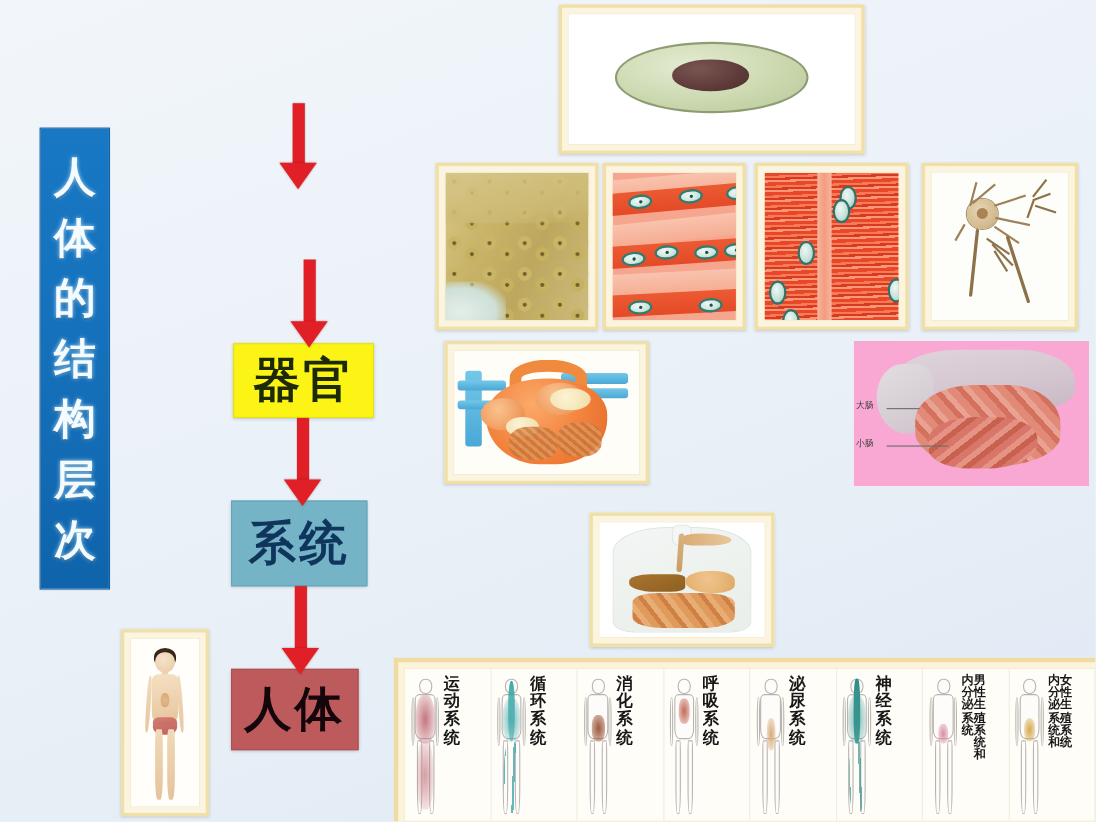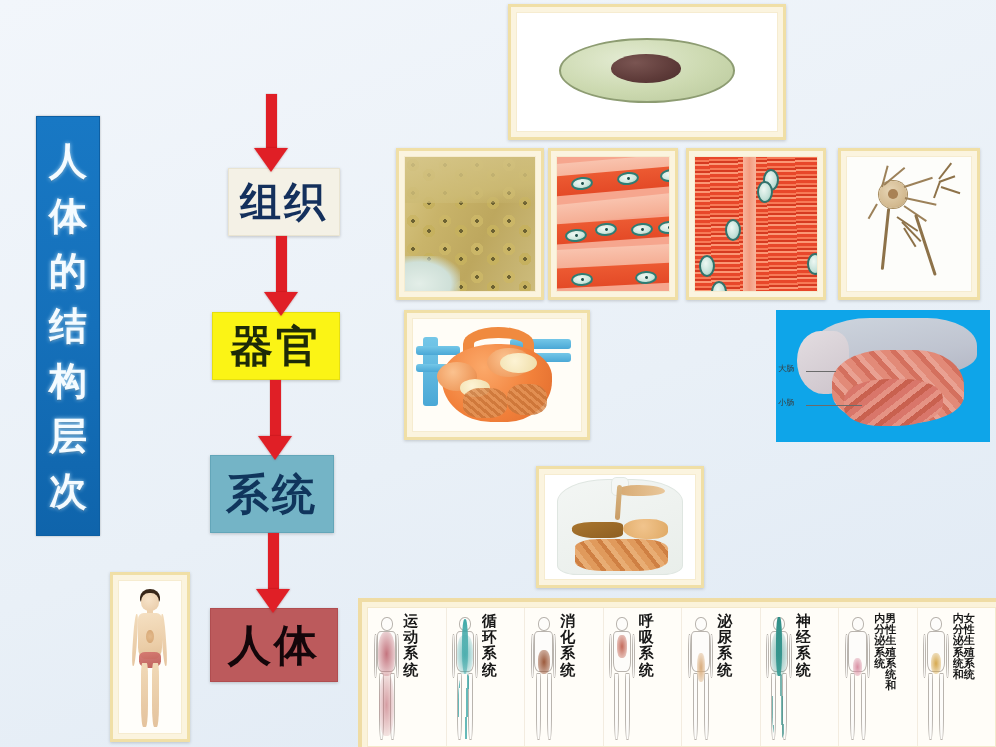--- a/index.html
+++ b/index.html
@@ -53,21 +53,21 @@
               border: 1px solid #f0b883; }
   .n-tissue { left: 228px; top: 168px; width: 112px; height: 68px;
               background: #f4f1e6; color: #14305c; font-size: 41px;
               border: 1px solid #e9e4d2; }
   .n-organ  { left: 212px; top: 312px; width: 128px; height: 68px;
               background: #fbf415; color: #1d2a08; font-size: 43px;
               border: 1px solid #e6df10; }
   .n-system { left: 210px; top: 455px; width: 124px; height: 78px;
               background: #74b4c6; color: #10355c; font-size: 43px;
               border: 1px solid #63a6b9; }
-  .n-body   { left: 210px; top: 608px; width: 128px; height: 74px;
+  .n-body   { left: 210px; top: 608px; width: 116px; height: 74px;
               background: #bc5a5c; color: #14060a; font-size: 43px;
               border: 1px solid #b04d50; }
 
   
   .arrow { position: absolute; width: 34px; }
   .arrow .shaft {
     position: absolute; left: 12px; top: 0;
     width: 11px; background: #e01f26;
     box-shadow: 0 0 1px rgba(120,0,0,.5);
   }
@@ -276,21 +276,21 @@
   }
   .img-stomach .ldr { position:absolute; background:#9a8a7a; height:1px; }
   .img-stomach .ldv { position:absolute; background:#9a8a7a; width:1px; }
   .img-stomach .wm {
     position:absolute; left:30%; top:72%;
     font-size:8px; color:rgba(120,120,130,.35);
     letter-spacing:2px; white-space:nowrap;
   }
 
   
-  .img-intestine { position:absolute; inset:0; background:#0ea5e9; }
+  .img-intestine { position:absolute; inset:0; background:#f9a8d4; }
   .img-intestine .colon {
     position:absolute; left:16%; top:6%; width:78%; height:46%;
     background: linear-gradient(170deg,#ded9dd,#cfc7ce 60%,#c0b6bf);
     border-radius: 36% 30% 48% 40% / 54% 46% 40% 44%;
     opacity:.92;
   }
   .img-intestine .colonL {
     position:absolute; left:10%; top:16%; width:24%; height:48%;
     background: linear-gradient(150deg,#e3dde1,#cdc4cb);
     border-radius: 46% 30% 40% 52%;
@@ -483,21 +483,20 @@
   <div class="title-banner">
     <span>人</span>
     <span>体</span>
     <span>的</span>
     <span>结</span>
     <span>构</span>
     <span>层</span>
     <span>次</span>
   </div>
 
-  <div class="node n-tissue">组织</div>
   <div class="node n-organ">器官</div>
   <div class="node n-system">系统</div>
   <div class="node n-body">人体</div>
 
   <div class="arrow a1">
     <div class="shaft"></div>
       <div class="head"></div>
   </div>
   <div class="arrow a2">
     <div class="shaft"></div>

